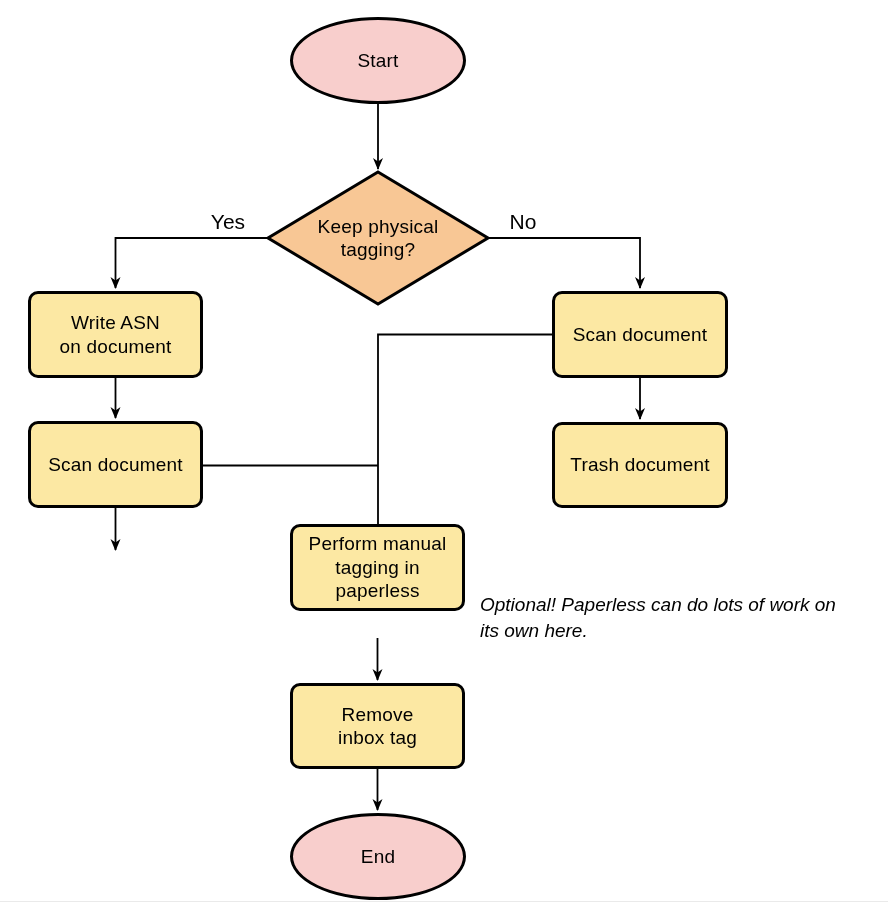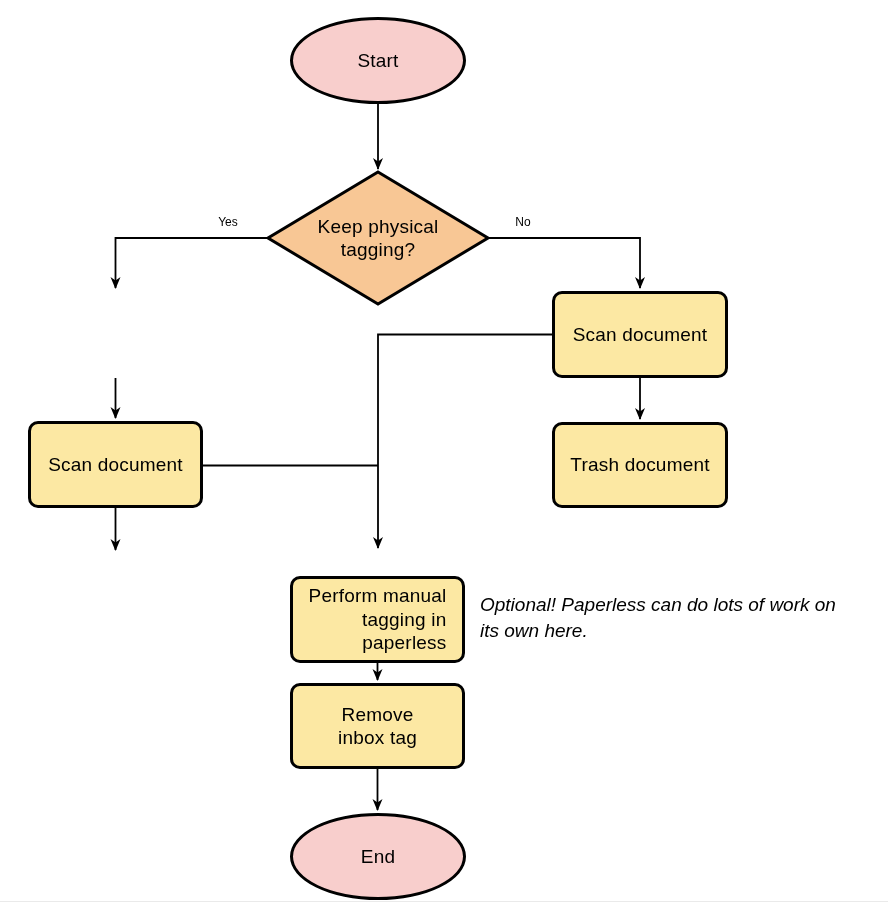--- a/index.html
+++ b/index.html
@@ -54,21 +54,21 @@
     border-radius: 50%;
   }
   .decision-label {
     background: transparent;
   }
   .edge-label {
     position: absolute;
     display: flex;
     align-items: center;
     justify-content: center;
-    font-size: 12px;
+    font-size: 21px;
     color: var(--text, #000000);
   }
   .annotation {
     position: absolute;
     left: 480px;
     top: 592px;
     width: 410px;
     font-size: 19px;
     font-style: italic;
     line-height: 1.35;
@@ -122,29 +122,31 @@
 
   <div class="node terminal" style="left:290px; top:17px; width:176px; height:87px;">Start</div>
 
   <div class="node decision-label" style="left:283px; top:198px; width:190px; height:80px;">Keep physical
 tagging?</div>
 
   <div class="edge-label" style="left:203px; top:210px; width:50px; height:24px;">Yes</div>
 
   <div class="edge-label" style="left:498px; top:210px; width:50px; height:24px;">No</div>
 
+  <div class="node process" style="left:28px; top:291px; width:175px; height:87px;">Write ASN
+on document</div>
 
   <div class="node process" style="left:28px; top:421px; width:175px; height:87px;">Scan document</div>
 
 
   <div class="node process" style="left:552px; top:291px; width:176px; height:87px;">Scan document</div>
 
   <div class="node process" style="left:552px; top:422px; width:176px; height:86px;">Trash document</div>
 
-  <div class="node process" style="left:290px; top:576px; width:175px; height:87px;text-align:right;">Perform manual
+  <div class="node process" style="left:290px; top:524px; width:175px; height:87px;">Perform manual
 tagging in
 paperless</div>
 
   <div class="node process" style="left:290px; top:683px; width:175px; height:86px;">Remove
 inbox tag</div>
 
   <div class="node terminal" style="left:290px; top:813px; width:176px; height:87px;">End</div>
 
   <div class="annotation">Optional! Paperless can do lots of work on
 its own here.</div>

